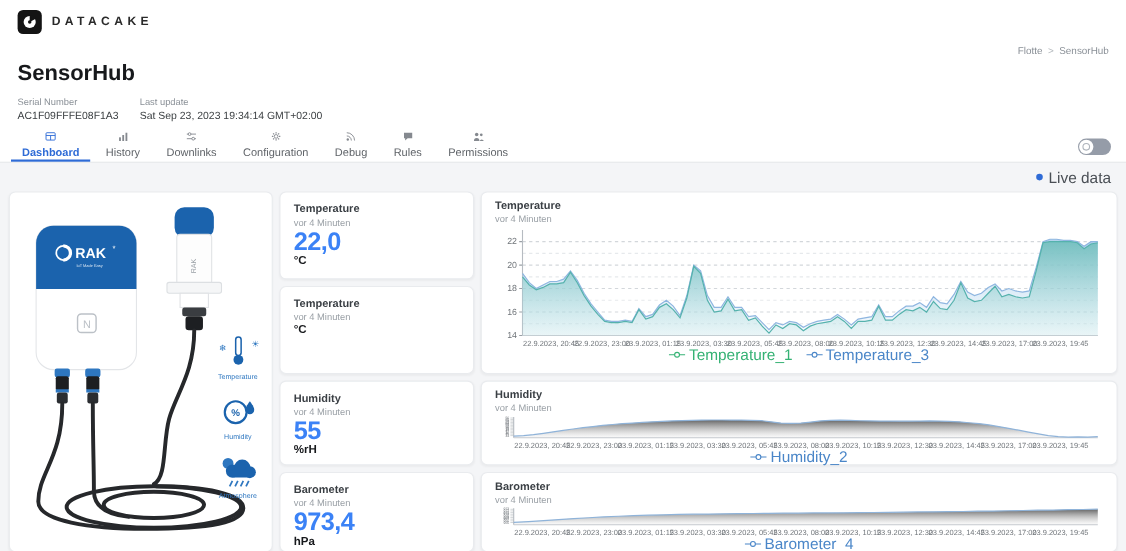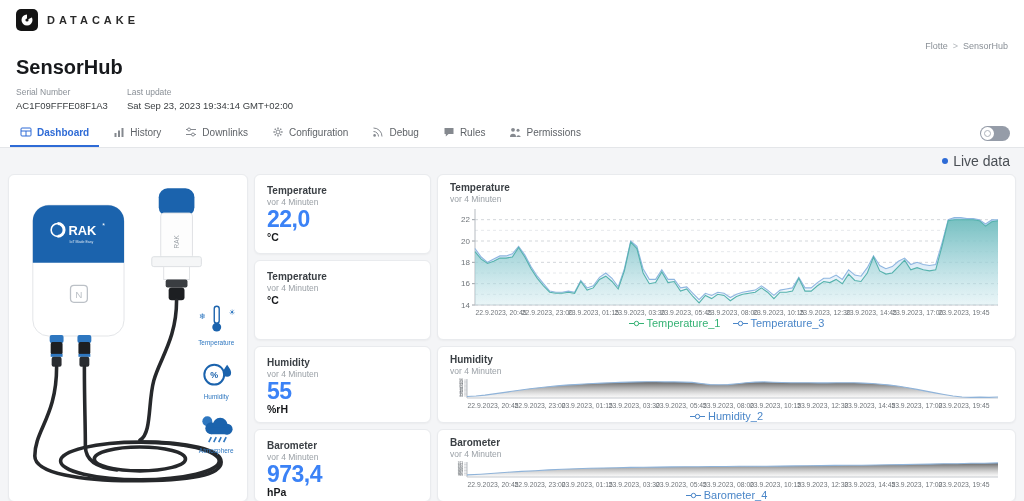--- a/index.html
+++ b/index.html
@@ -17,21 +17,21 @@
   .page-title { font-size:20px; font-weight:bold; margin-top:5px; color:#17191c; }
   .meta-row { display:flex; margin-top:8px; padding-bottom:8px; }
   .meta-block { min-width:111px; }
   .meta-label { font-size:8.5px; color:#8a9097; }
   .meta-value { font-size:9.5px; color:#3c4043; margin-top:3px; }
 
   
   .tabbar { position:relative; display:flex; align-items:stretch; gap:4px;
     border-bottom:1px solid #e4e6e9; padding:0 10px; background:#fff; height:29px; }
   .tab { display:flex; align-items:center; gap:5px; padding:0 10px; font-size:10px;
-    color:#5f6368; cursor:pointer; border-bottom:2px solid transparent; }
+    color:#5f6368; cursor:pointer; border-bottom:2px solid transparent;flex-direction:column; }
   .tab.active { color:#2e6bd6; font-weight:bold; border-bottom-color:#2e6bd6; }
   .tab svg { display:block; }
   .toggle { position:absolute; right:14px; top:7px; width:30px; height:15px;
     background:#959ca8; border-radius:8px; }
   .toggle .knob { position:absolute; left:1px; top:1px; width:13px; height:13px;
     background:#fff; border-radius:50%; display:flex; align-items:center; justify-content:center; }
   .toggle .knob-ic { width:7px; height:7px; border:1.2px solid #aeb4bc; border-radius:50%; }
 
   
   .content { background:#f4f5f7; height:358px; padding-top:3px; }
@@ -46,22 +46,22 @@
   .vc { grid-column:2; padding:10px 12px; display:flex; flex-direction:column; }
   .vc-0{grid-row:1}.vc-1{grid-row:2}.vc-2{grid-row:3}.vc-3{grid-row:4}
   .cc { grid-column:3; padding:7px 12px 3px 12px; }
   .cc-0{grid-row:1/3}.cc-1{grid-row:3}.cc-2{grid-row:4}
   .card-title { font-size:10px; font-weight:bold; color:#3a3f44; line-height:12px; }
   .card-sub { font-size:8.5px; color:#9aa0a6; line-height:11px; }
   .vc .value { font-size:23px; font-weight:bold; color:#3b82f6; margin-top:auto; letter-spacing:-.5px; line-height:23px; }
   .vc .unit { font-size:10.5px; font-weight:bold; color:#17191c; line-height:13px; }
   .svgbox { width:100%; }
   .cc-0 .svgbox{height:112px}.cc-1 .svgbox{height:33px}.cc-2 .svgbox{height:29px}
-  .legend { display:flex; justify-content:center; align-items:flex-start; gap:12px;
-    height:13px; font-size:11px; }
+  .legend { display:flex; justify-content:center; align-items:flex-end; gap:12px;
+    height:13px; font-size:14px; }
   .legend .li { display:flex; align-items:center; gap:3px; cursor:pointer; }
   svg text { font-family:"Liberation Sans", sans-serif; }
 </style>
 </head>
 <body>
 
 <div class="hdr">
   <div class="brand-row">
     <div class="logo-sq">
       <svg width="14" height="14" viewBox="0 0 14 14">

